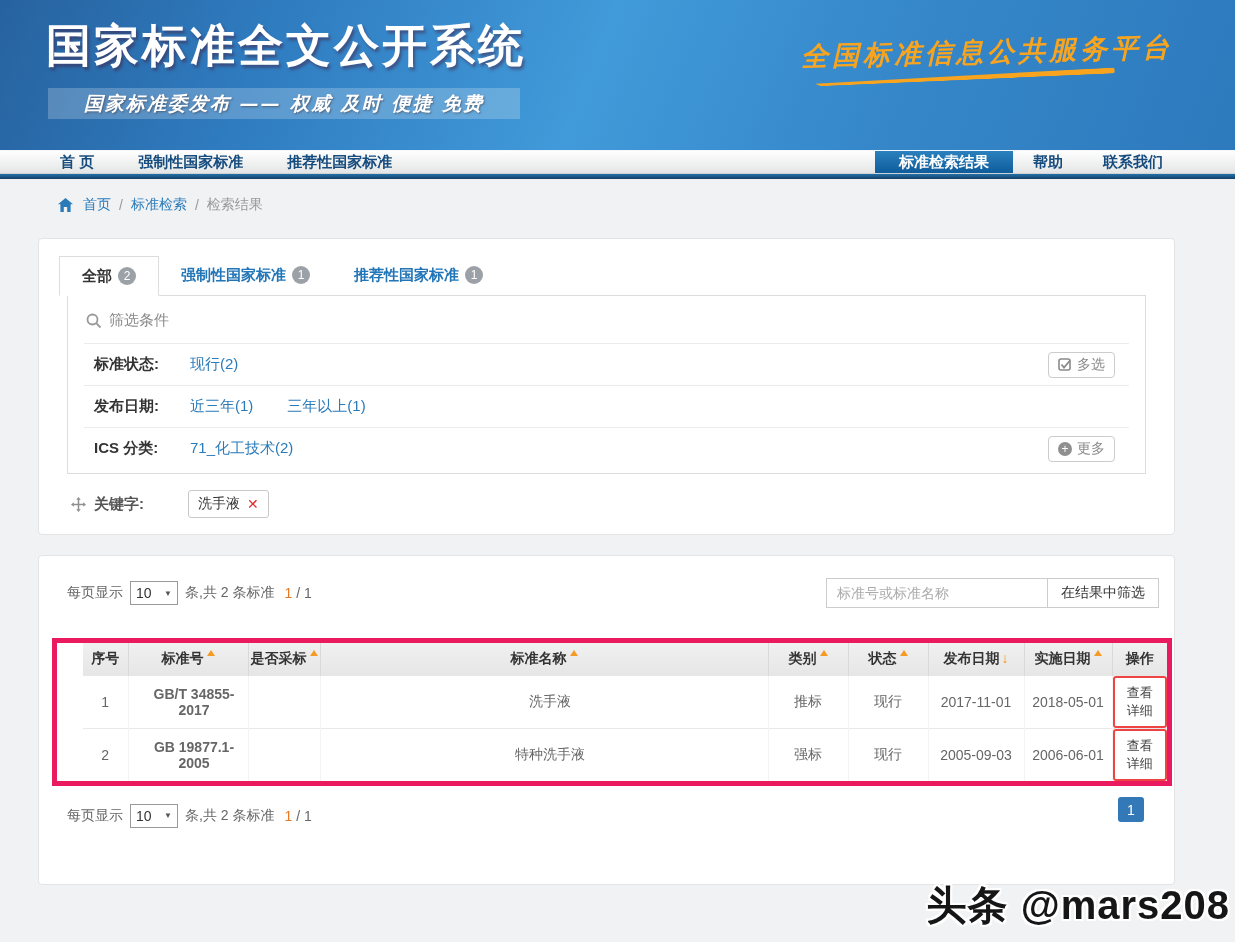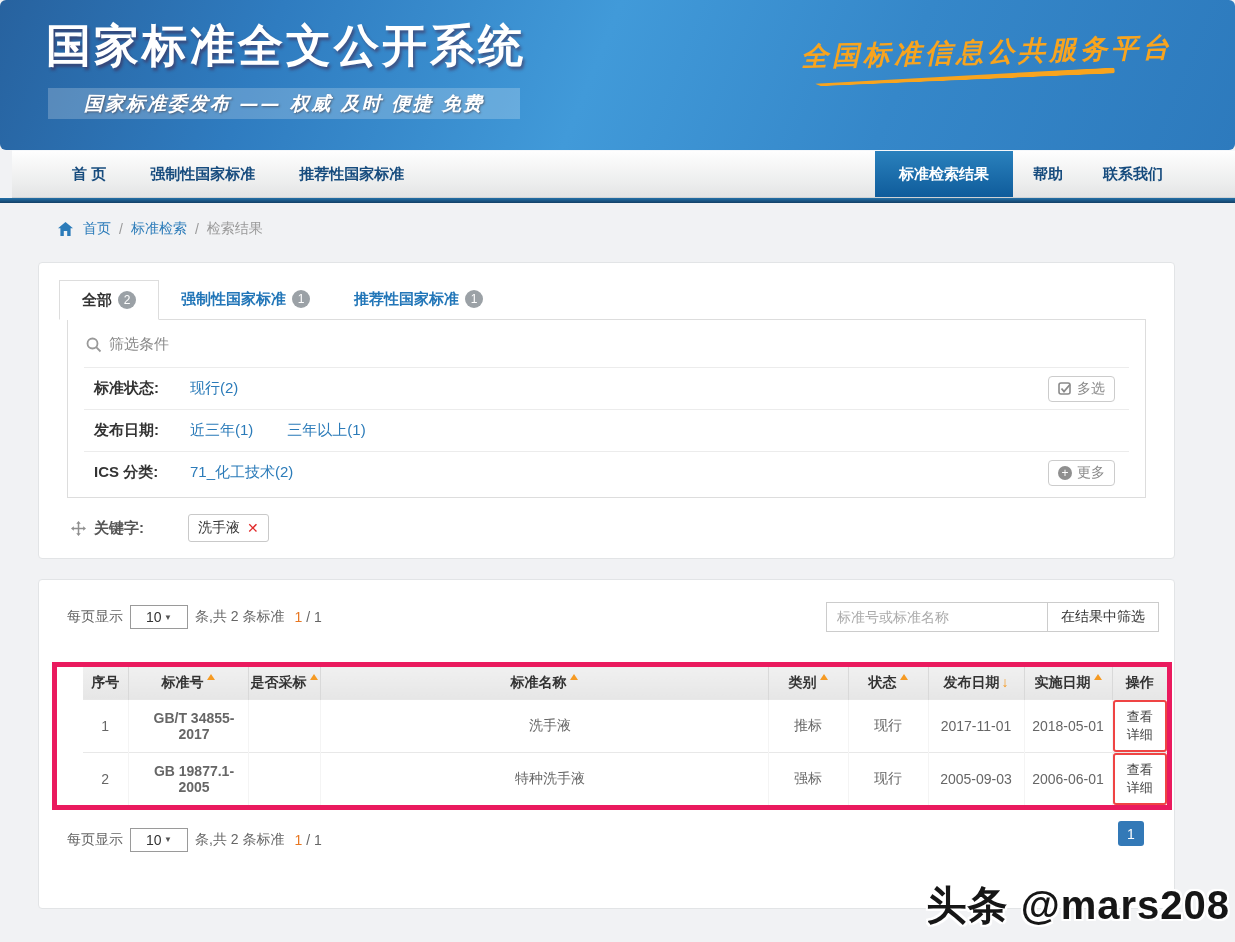--- a/index.html
+++ b/index.html
@@ -10,21 +10,20 @@
     position:relative;
     overflow:hidden;
     color:#333;
   }
 
   
   .site-header{
     position:relative; height:150px;
     background:linear-gradient(112deg,#27629f 0%,#2f7cc0 22%,#419ad9 48%,#3587c9 72%,#2d7abd 100%);
     overflow:hidden;
-    border-radius:6px;
   }
   .site-title{
     position:absolute; left:46px; top:16px;
     font-size:45px; font-weight:bold; color:#fff; letter-spacing:3px;
     text-shadow:2px 3px 3px rgba(70,20,50,.45);
   }
   .site-subtitle-bar{
     position:absolute; left:48px; top:88px; width:472px; height:31px;
     background:rgba(255,255,255,.22);
     display:flex; align-items:center; justify-content:center;
@@ -42,23 +41,23 @@
     letter-spacing:4px; transform:rotate(-1.5deg); white-space:nowrap;
   }
   .platform-underline{
     position:absolute; right:120px; top:74px; width:300px; height:6px;
     background:#f8a41e; border-radius:3px; transform:rotate(-2.5deg);
     clip-path:polygon(0 55%,100% 0,100% 100%,2% 100%);
   }
 
   
   .nav-bar{
-    height:48px; background:linear-gradient(180deg,#fefefe,#eceded 70%,#e3e4e5);
+    height:24px; background:linear-gradient(180deg,#fefefe,#eceded 70%,#e3e4e5);
     border-top:1px solid #f5f8fb; border-bottom:1px solid #cfd2d4;
-    display:flex; align-items:stretch;margin-left:12px;
+    display:flex; align-items:stretch;
   }
   .nav-left{ display:flex; align-items:center; gap:44px; padding-left:60px; }
   .nav-link{ color:#174c7e; font-size:15px; font-weight:bold; cursor:pointer; white-space:nowrap; }
   .nav-right{ margin-left:auto; display:flex; align-items:stretch; gap:0; padding-right:52px; }
   .nav-right .nav-link{ display:flex; align-items:center; padding:0 20px; }
   .nav-link.active{
     background:linear-gradient(180deg,#2a81bd,#0f5c9b);
     color:#fff; padding:0 24px; display:flex; align-items:center;
   }
   .nav-underline{ height:5px; background:linear-gradient(180deg,#2471a8,#133f66); }
@@ -124,22 +123,22 @@
     border:1px solid #c9c9c9; border-radius:3px; background:#fff;
     padding:4px 9px; font-size:14px; color:#333; cursor:pointer;
   }
   .close-x{ color:#e12b2b; font-weight:bold; font-size:14px; }
 
   
   .card2{ margin-top:20px; height:330px; padding-top:22px; position:relative; }
   .controls-row{ display:flex; align-items:center; padding:0 15px 0 28px; font-size:14px; color:#666; }
   .select-box{
     display:inline-flex; align-items:center; justify-content:space-between;
-    width:58px; height:24px; border:1px solid #9a9a9a; background:#fff;
-    padding:0 15px; margin:0 7px; cursor:pointer; color:#333;
+    width:48px; height:24px; border:1px solid #9a9a9a; background:#fff;
+    padding:0 5px; margin:0 7px; cursor:pointer; color:#333;
   }
   .select-arrow{ font-size:8px; color:#555; }
   .page-indicator{ margin-left:10px; }
   .page-current{ color:#e87722; }
   .page-total{ color:#666; }
   .controls-right{ margin-left:auto; display:flex; align-items:stretch; }
   .result-search-input{
     width:222px; height:30px; border:1px solid #ccc; padding:0 10px;
     font-size:14px; color:#333; outline:none; font-family:inherit;
   }

